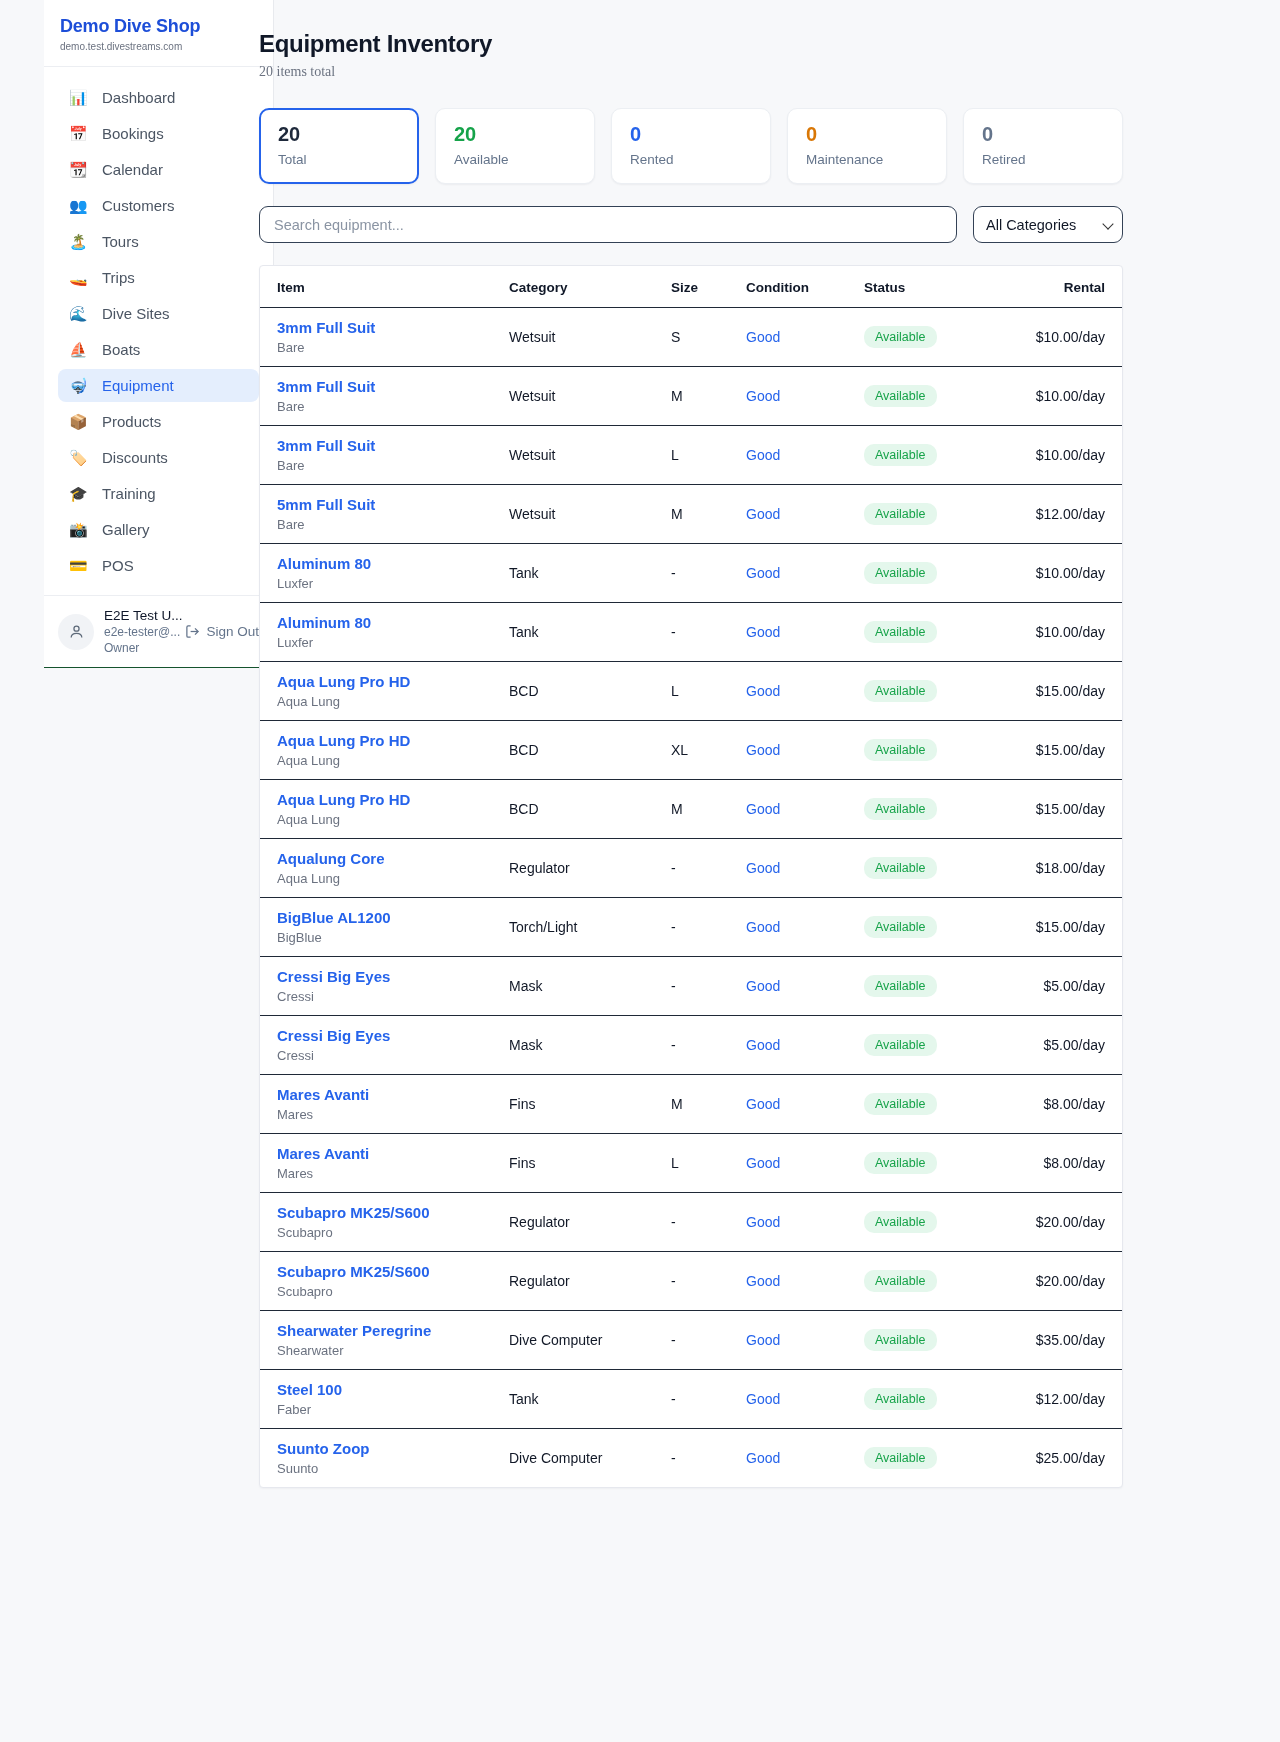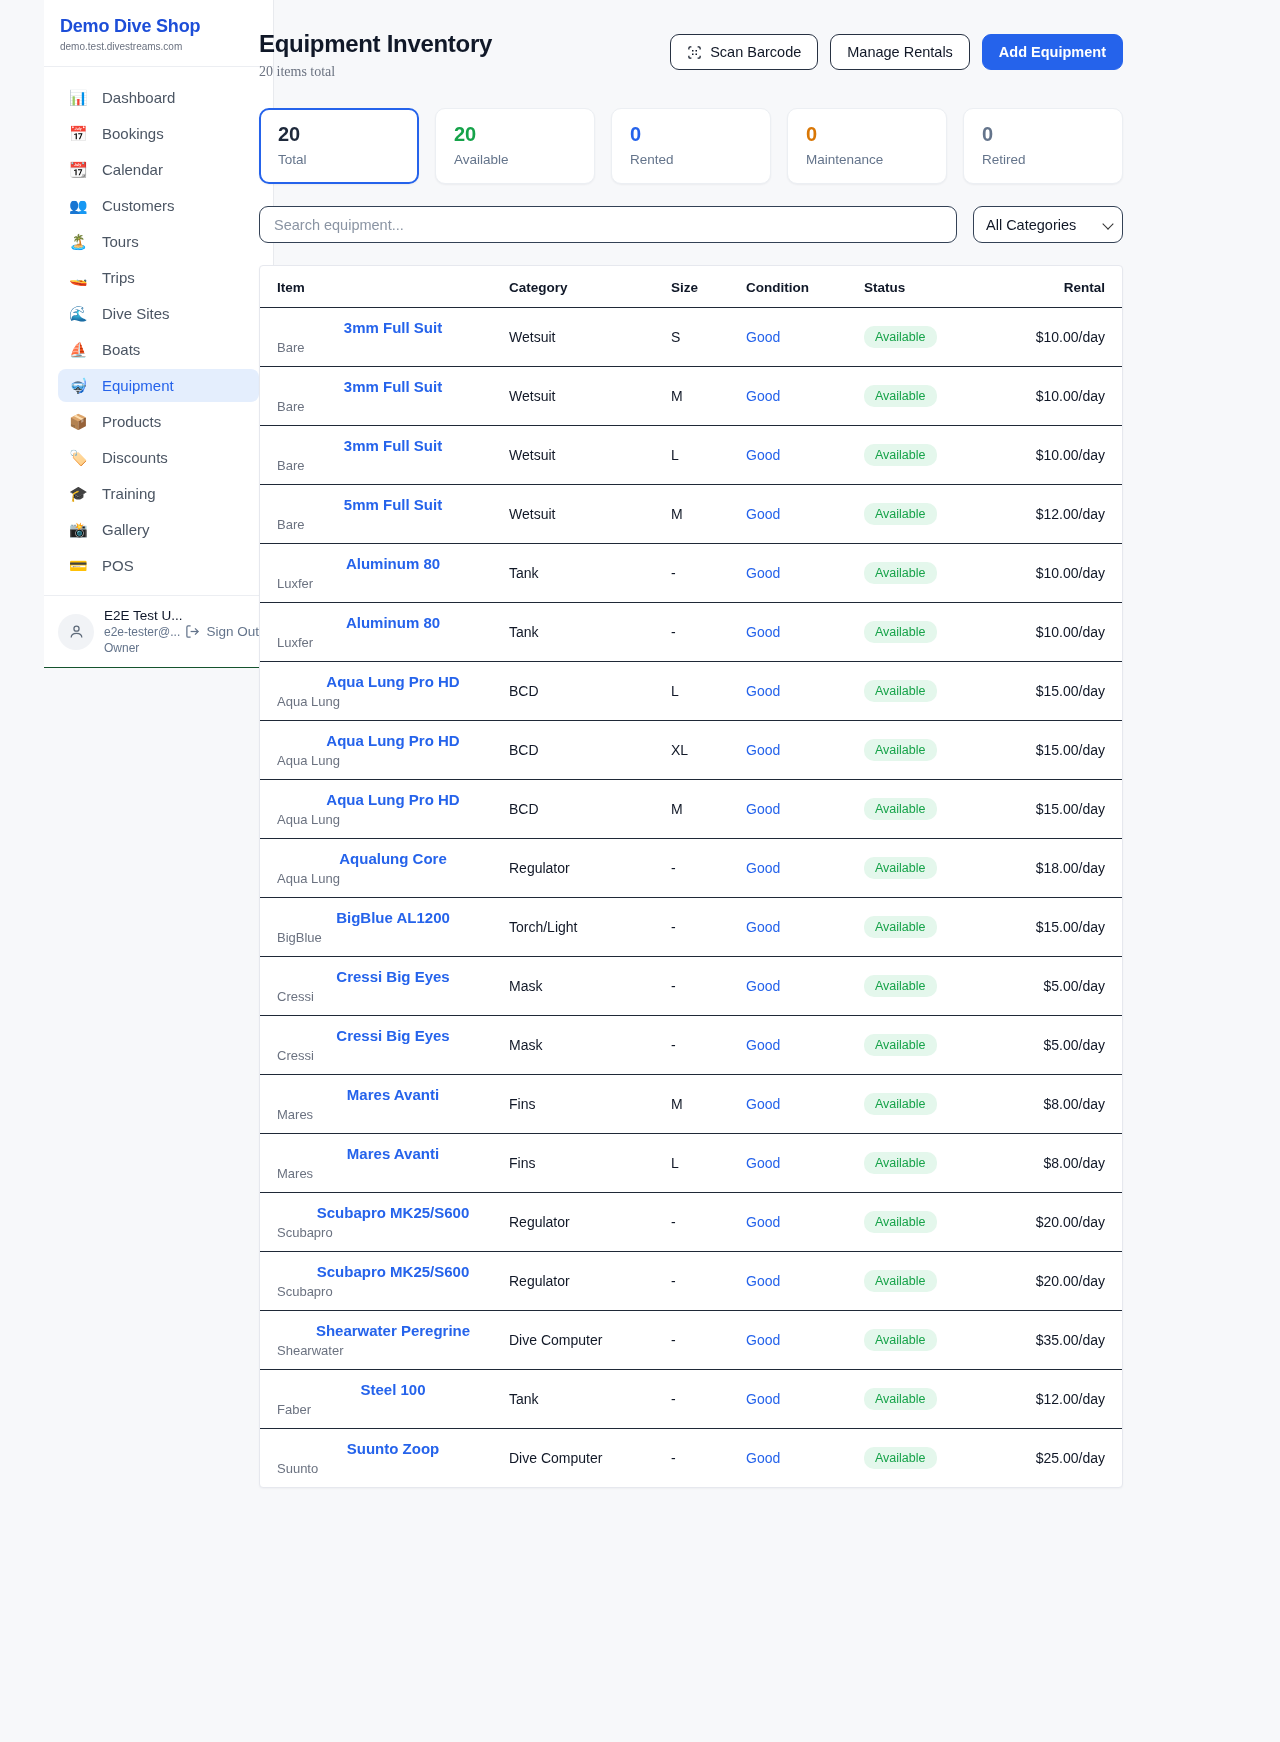--- a/index.html
+++ b/index.html
@@ -50,21 +50,21 @@
   
   .table-card { margin-top:22px; background:#fff; border:1px solid #e6e8ee; border-radius:4px; overflow:hidden; box-shadow:0 1px 2px rgba(16,24,40,.04); }
   table { width:100%; border-collapse:collapse; table-layout:fixed; }
   thead th { font-size:13.5px; font-weight:bold; color:#101828; text-align:left; padding:14px 0 12px 0; border-bottom:1px solid #1f2937; }
   th.col-item { padding-left:17px; }
   th.col-rental, td.cell-rental { text-align:right; padding-right:17px; }
   tbody tr { border-top:1px solid #1f2937; }
   tbody tr:first-child { border-top:none; }
   td { padding:11px 0; vertical-align:middle; font-size:14px; color:#111827; }
   td.cell-item { padding-left:17px; }
-  .item-name { color:#2563eb; font-size:15px; font-weight:bold; cursor:pointer;text-align:center; }
+  .item-name { color:#2563eb; font-size:15px; font-weight:bold; cursor:pointer; }
   .item-brand { color:#6b7280; font-size:13px; margin-top:4px; }
   .cell-condition { color:#2563eb; }
   .badge { display:inline-block; background:#e4f7ec; color:#17a34a; font-size:12.5px; padding:4px 11px; border-radius:10px; }
   svg { display:block; }
 </style>
 </head>
 <body>
 
 <div class="sidebar">
   <div class="brand-block">
@@ -150,41 +150,20 @@
       <span>Sign Out</span>
     </div>
   </div>
 </div>
 
 <div class="main">
   <div class="page-header">
     <div>
       <div class="page-title">Equipment Inventory</div>
       <div class="page-subtitle">20 items total</div>
-    </div>
-    <div class="header-actions">
-      <div class="btn btn-outline">
-        <svg width="15" height="15" viewBox="0 0 24 24" fill="none" stroke="currentColor" stroke-width="2">
-            <path d="M3 7V5a2 2 0 0 1 2-2h2"></path>
-            <path d="M17 3h2a2 2 0 0 1 2 2v2"></path>
-            <path d="M21 17v2a2 2 0 0 1-2 2h-2"></path>
-            <path d="M7 21H5a2 2 0 0 1-2-2v-2"></path>
-            <rect x="8" y="8" width="2.4" height="2.4" fill="currentColor" stroke="none"></rect>
-            <rect x="13.6" y="8" width="2.4" height="2.4" fill="currentColor" stroke="none"></rect>
-            <rect x="8" y="13.6" width="2.4" height="2.4" fill="currentColor" stroke="none"></rect>
-            <rect x="13.6" y="13.6" width="2.4" height="2.4" fill="currentColor" stroke="none"></rect>
-          </svg>
-        <span>Scan Barcode</span>
-      </div>
-      <div class="btn btn-outline">
-        <span>Manage Rentals</span>
-      </div>
-      <div class="btn btn-primary">
-        <span>Add Equipment</span>
-      </div>
     </div>
   </div>
 
   <div class="stats">
       <div class="stat-card active">
         <div class="stat-value" style="color: rgb(30, 41, 59);">20</div>
         <div class="stat-label">Total</div>
       </div>
       <div class="stat-card">
         <div class="stat-value" style="color: rgb(22, 163, 74);">20</div>

